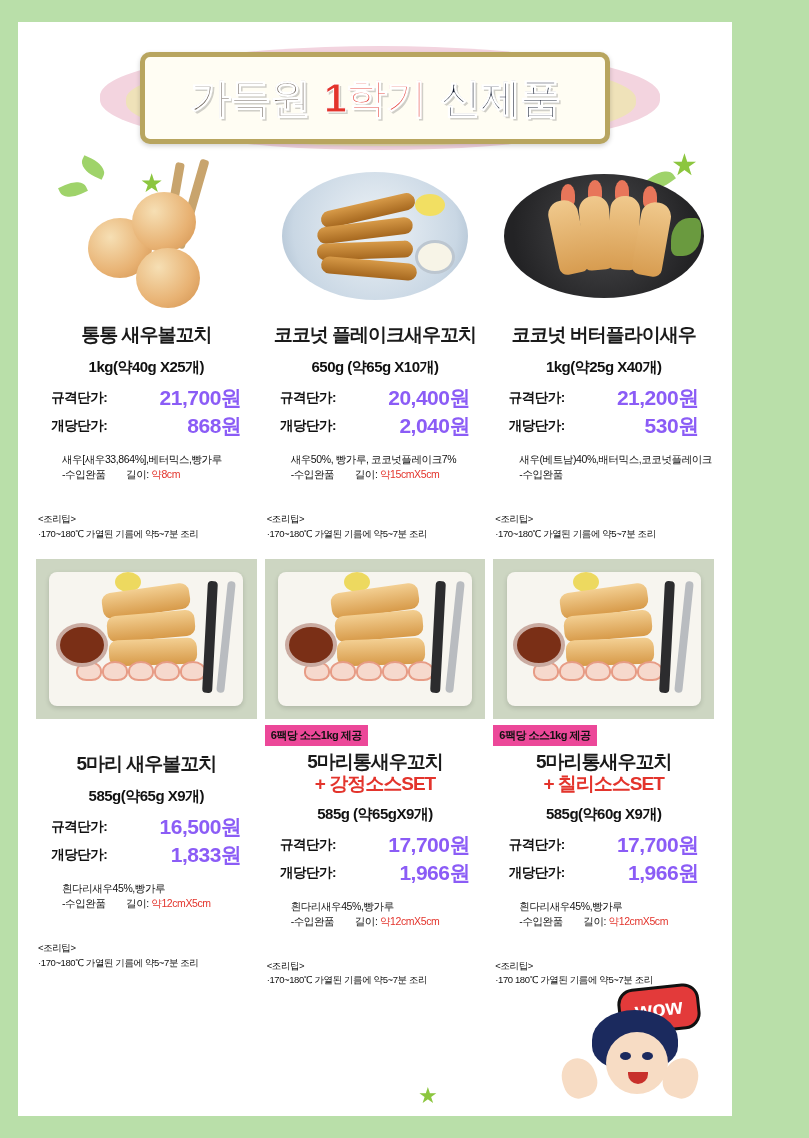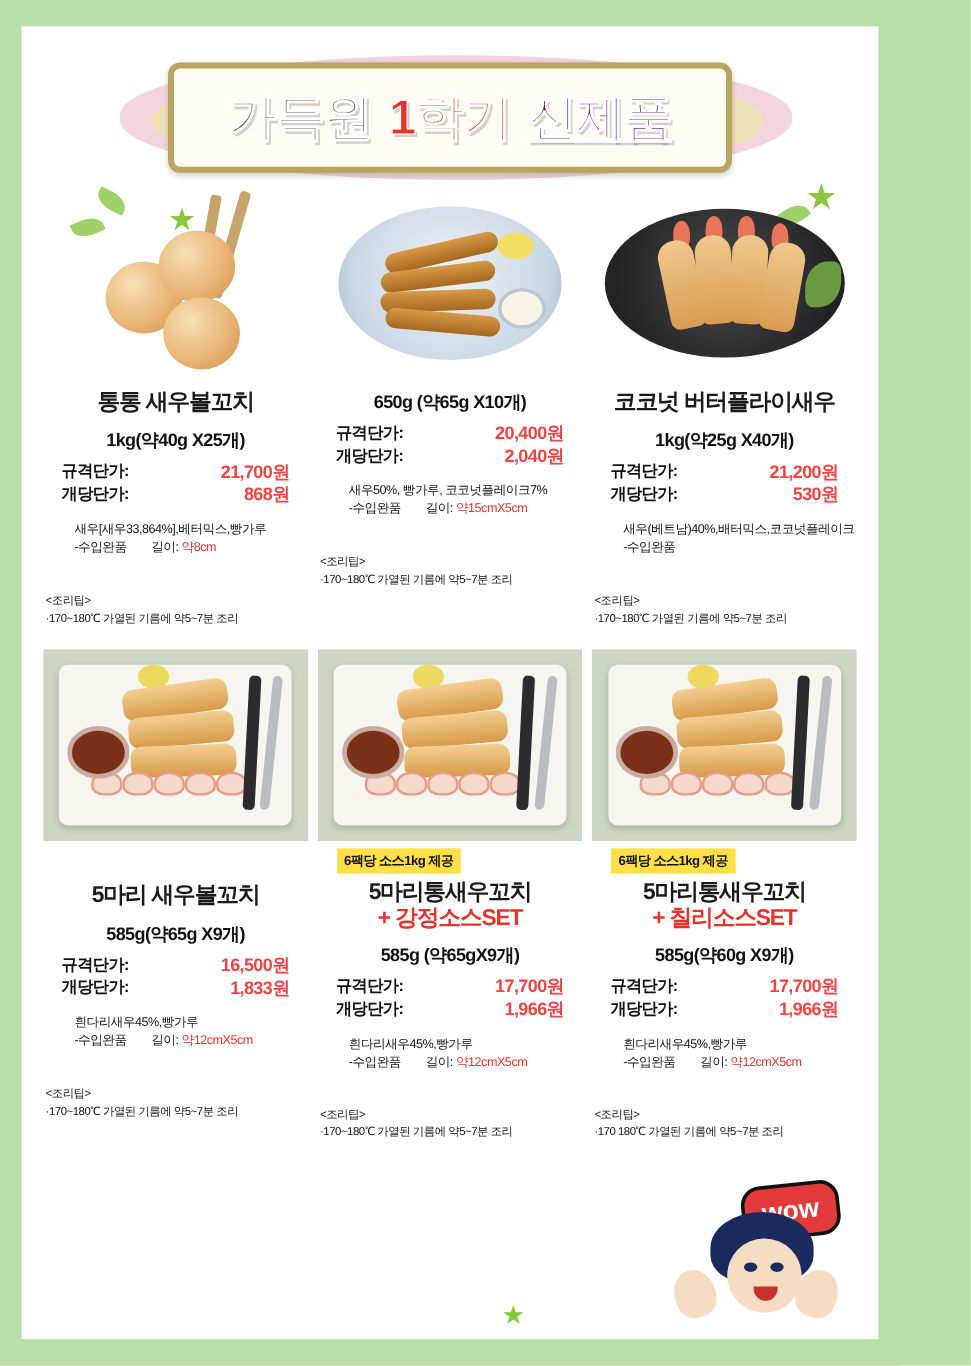--- a/index.html
+++ b/index.html
@@ -54,21 +54,21 @@
   }
   .banner span {
     font-size: 41px;
     font-weight: bold;
     letter-spacing: -1px;
     -webkit-text-stroke: 1px #ffffff;
     text-shadow: 2px 2px 0 rgba(120,120,120,0.35);
   }
   .t-dark { color: #5c5148; }
   .t-red  { color: #e3342c; }
-  .t-gray { color: #701a75; text-decoration: underline; }
+  .t-gray { color: #0f172a; }
 
   
   .star {
     position: absolute;
     color: #8cc63f;
     font-size: 26px;
     line-height: 1;
   }
   .leaf {
     position: absolute;
@@ -179,23 +179,23 @@
     color: #111;
     margin-top: 10px;
     letter-spacing: -0.5px;
   }
   .prices {
     margin: 7px auto 0 auto;
     width: 190px;
     font-size: 13.5px;
     letter-spacing: -0.5px;
   }
-  .prow { display:flex; justify-content:space-between; align-items:flex-start; }
+  .prow { display:flex; justify-content:space-between; align-items:center; }
   .plabel { font-weight: bold; color:#111; }
-  .pval { font-weight: bold; color:#ef4444; font-size:15px; }
+  .pval { font-weight: bold; color:#8b5cf6; font-size:21px; }
 
   .ingredients {
     margin-top: 12px;
     font-size: 10.5px;
     color:#111;
     line-height: 1.45;
     letter-spacing: -0.4px;
     padding-left: 2px;
     margin-left: 24px;
   }
@@ -203,27 +203,27 @@
   .howto {
     margin-top: 30px;
     font-size: 9.5px;
     color:#111;
     line-height: 1.5;
     letter-spacing: -0.4px;
     padding-left: 2px;
   }
   .badge {
     display:inline-block;
-    background:#fde047;
+    background:#ec4899;
     color:#111;
     font-size:11px;
     font-weight:bold;
     padding:3px 6px;
     letter-spacing:-0.5px;
-    margin: 6px 0 2px 16px;
+    margin: 6px 0 2px 0;
   }
   .badge-slot { height: 26px; }
 
   
   .wow {
     position: absolute;
     right: 26px; bottom: 10px;
     width: 170px; height: 120px;
   }
   .wow .bubble {
@@ -309,20 +309,21 @@
       <div class="cell">
         <div class="photo ph-b">
           <div class="plate"></div>
           <div class="sk k1"></div>
             <div class="sk k2"></div>
             <div class="sk k3"></div>
             <div class="sk k4"></div>
           <div class="lemon"></div>
             <div class="sauce"></div>
         </div>
+        <div class="pname">코코넛 플레이크새우꼬치</div>
         <div class="weight">650g (약65g X10개)</div>
         <div class="prices">
           <div class="prow">
             <span class="plabel">규격단가:</span>
             <span class="pval">20,400원</span>
           </div>
           <div class="prow">
             <span class="plabel">개당단가:</span>
             <span class="pval">2,040원</span>
           </div>

